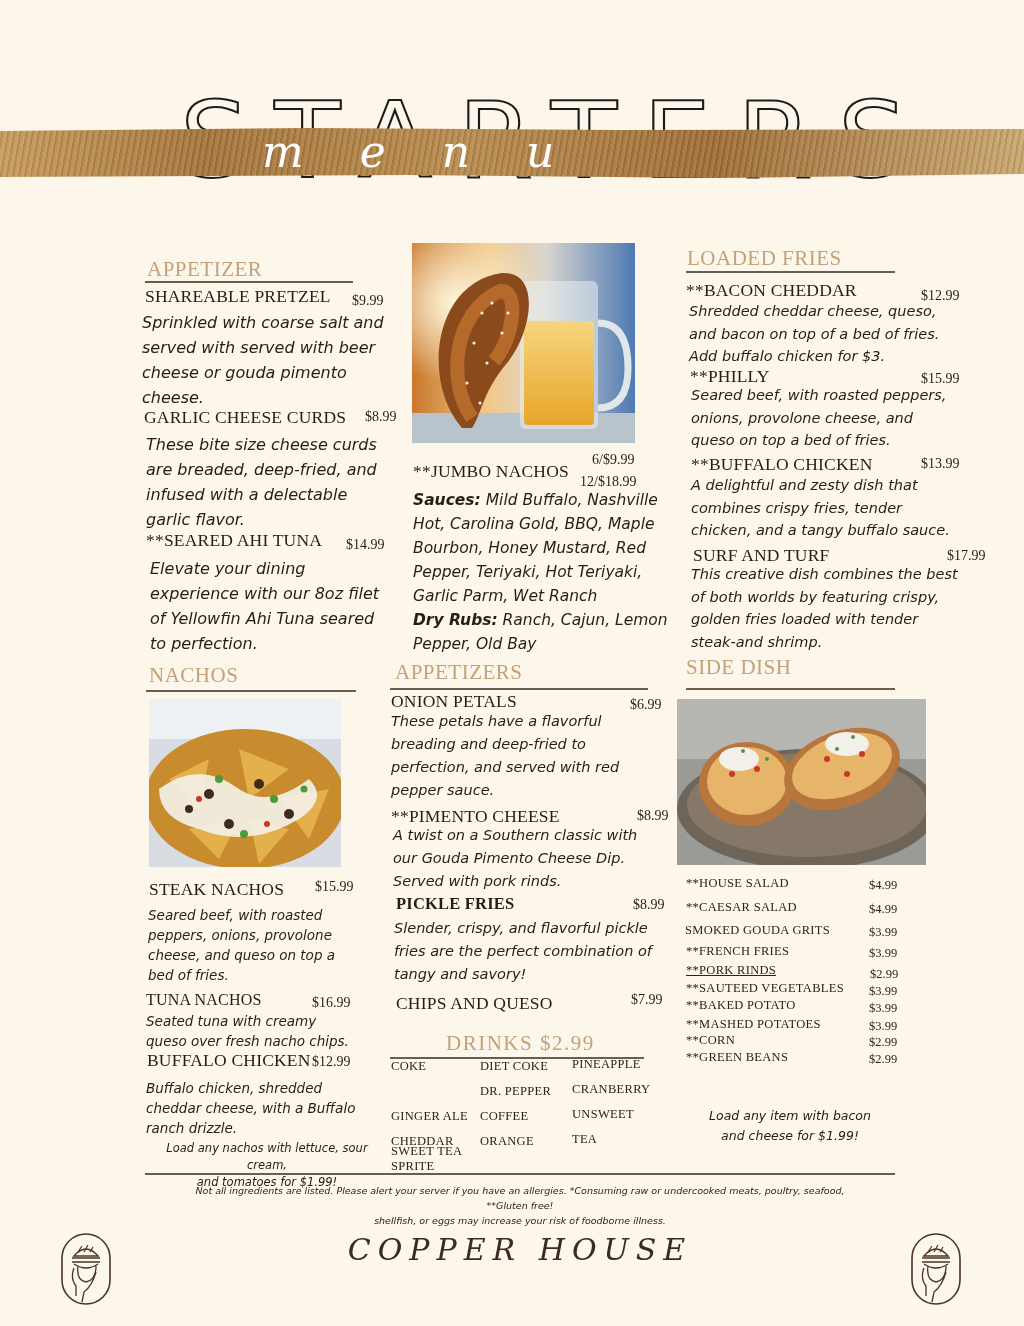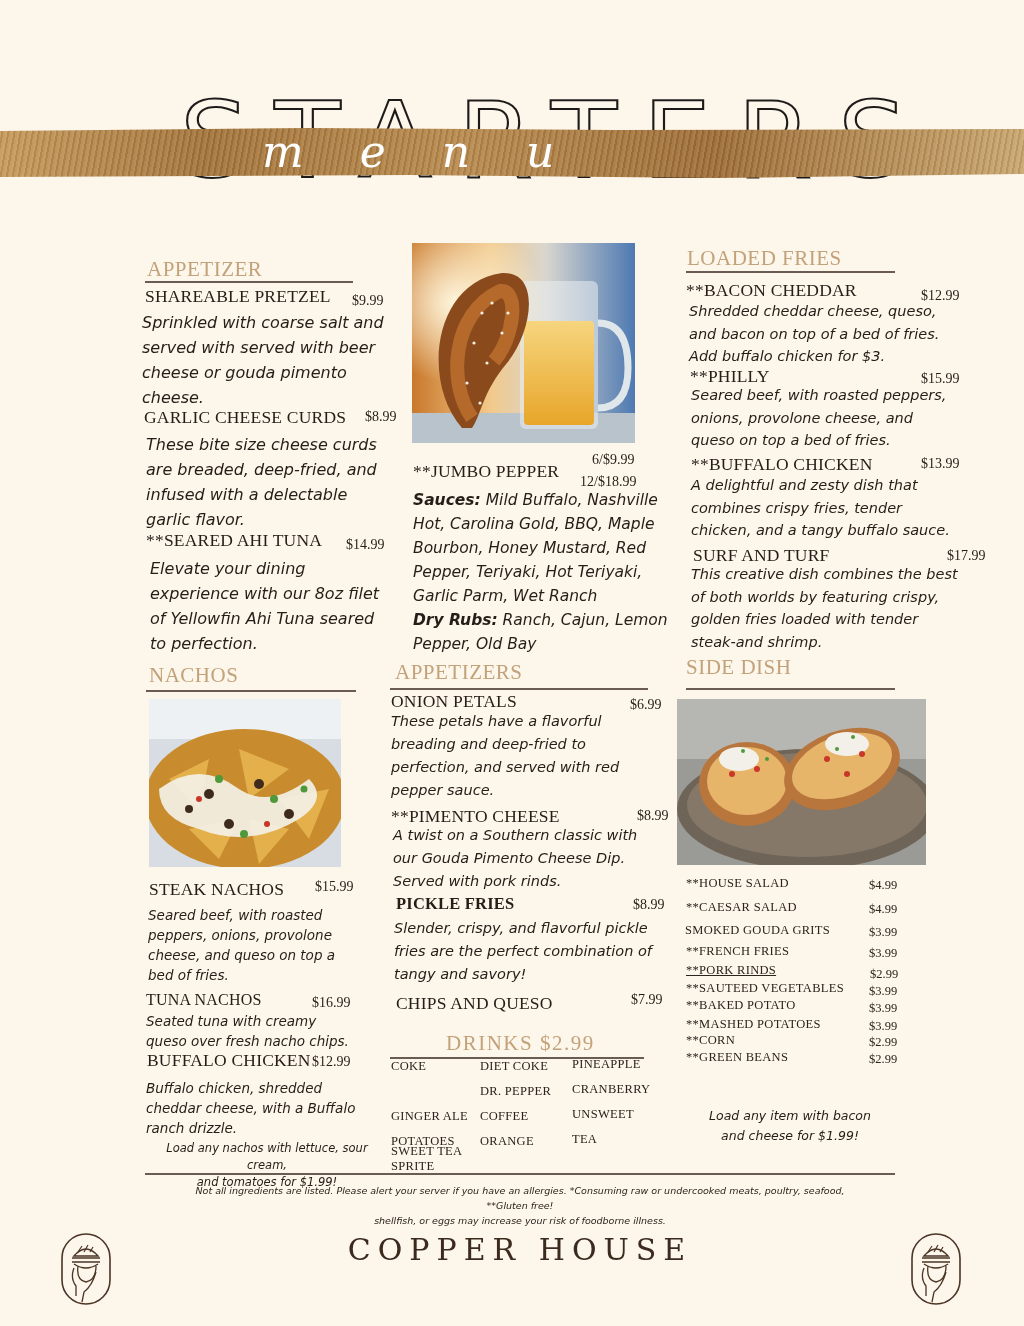--- a/index.html
+++ b/index.html
@@ -57,21 +57,21 @@
   .side-name { position: absolute; font-family: "Liberation Serif", serif; font-size: 12.5px; color: #2a231e; white-space: nowrap; letter-spacing: 0.3px; }
   .side-price { position: absolute; font-family: "Liberation Serif", serif; font-size: 12.5px; color: #2a231e; white-space: nowrap; }
 
   .note { position: absolute; font-family: "DejaVu Sans", sans-serif; font-style: italic; font-size: 12px; color: #241d18; text-align: center; white-space: pre-line; }
 
   .footer-note { position: absolute; left: 160px; top: 1183px; width: 720px; text-align: center; font-family: "DejaVu Sans", sans-serif; font-style: italic; font-size: 9.5px; line-height: 15px; color: #241d18; }
 
   .brand {
     position: absolute; left: 340px; top: 1232px; width: 360px; text-align: center;
     font-family: "DejaVu Serif", serif; font-size: 30px; font-weight: 300;
-    letter-spacing: 7px; color: #3b2a1e;
+    letter-spacing: 7px; color: #3b2a1e; font-style: italic;
   }
 </style>
 </head>
 <body>
 
 <div>
   <div class="starters" style="transform:none; left:180px; font-size:100px; letter-spacing:24px; font-weight:normal; color:transparent; -webkit-text-stroke:2.2px #1d1b1a; font-family:'DejaVu Sans',sans-serif; line-height:110px; transform:scaleX(1.0);"><span style="display:inline-block; transform:scale(1.08,1.05); transform-origin:left top;">STARTERS</span></div>
   <div class="gold-band"></div>
   <div class="menu-script">menu</div>
 </div>
@@ -135,21 +135,21 @@
         <circle cx="75" cy="120" r="1.6"></circle>
       <circle cx="90" cy="90" r="1.6"></circle>
         <circle cx="55" cy="140" r="1.6"></circle>
         <circle cx="68" cy="160" r="1.6"></circle>
         <circle cx="96" cy="70" r="1.6"></circle>
     </g>
   </svg>
 </div>
 
 <div>
-  <div class="item-name" style="left:413px; top:461px;">**JUMBO PEPPER</div>
+  <div class="item-name" style="left:413px; top:461px;">**JUMBO NACHOS</div>
   <div class="price" style="left:592px; top:452px;">6/$9.99</div>
   <div class="price" style="left:580px; top:474px;">12/$18.99</div>
   <div class="desc" style="left:413px; top:488px; line-height:24px; font-size:15.5px; width:260px;"><b>Sauces:</b><span> Mild Buffalo, Nashville
 Hot, Carolina Gold, BBQ, Maple
 Bourbon, Honey Mustard, Red
 Pepper, Teriyaki, Hot Teriyaki,
 Garlic Parm, Wet Ranch</span><br><b>Dry Rubs:</b><span> Ranch, Cajun, Lemon
 Pepper, Old Bay</span></div>
 </div>
 
@@ -271,21 +271,21 @@
   <div class="price" style="left:631px; top:992px;">$7.99</div>
 </div>
 
 <div>
   <div class="sec-title" style="left:446px; top:1031px; letter-spacing:1.5px;">DRINKS $2.99</div>
   <div class="rule" style="left:390px; top:1057px; width:254px;"></div>
 
   <div class="drink" style="left:391px; top:1059px;">COKE</div>
   <div class="drink" style="left:391px; top:1144px;">SWEET TEA</div>
   <div class="drink" style="left:391px; top:1109px;">GINGER ALE</div>
-  <div class="drink" style="left:391px; top:1134px;">POTATOES</div>
+  <div class="drink" style="left:391px; top:1134px;">CHEDDAR</div>
   <div class="drink" style="left:391px; top:1159px;">SPRITE</div>
 
   <div class="drink" style="left:480px; top:1059px;">DIET COKE</div>
   <div class="drink" style="left:480px; top:1084px;">DR. PEPPER</div>
   <div class="drink" style="left:480px; top:1109px;">COFFEE</div>
   <div class="drink" style="left:480px; top:1134px;">ORANGE</div>
 
   <div class="drink" style="left:572px; top:1057px;">PINEAPPLE</div>
   <div class="drink" style="left:572px; top:1082px;">CRANBERRY</div>
   <div class="drink" style="left:572px; top:1107px;">UNSWEET</div>

